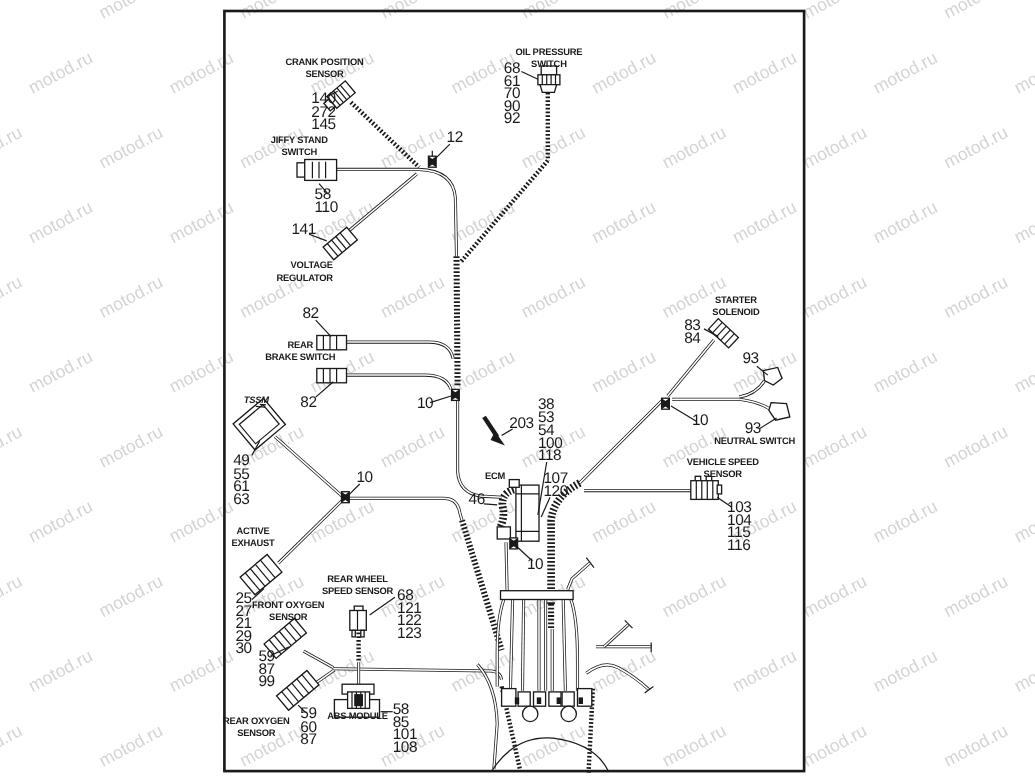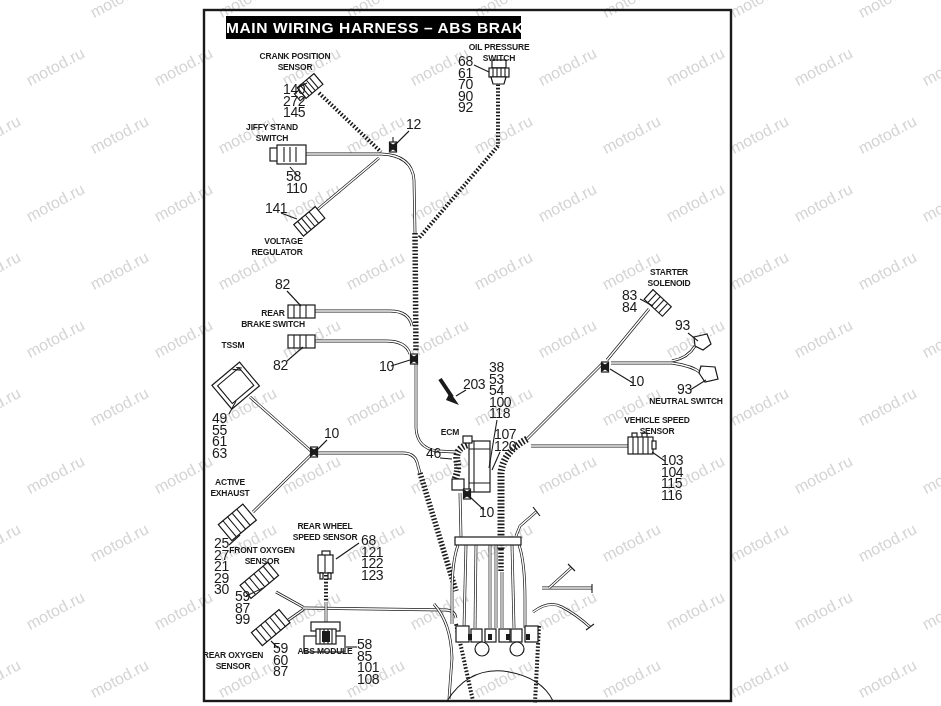--- a/index.html
+++ b/index.html
@@ -363,21 +363,20 @@
       <path class="ln" d="M229,414 L236,401"></path>
       <path class="ln" d="M327,440 L316,451"></path>
       <path class="ln" d="M229,545 L240,535"></path>
       <path class="ln" d="M246,596 L263,588"></path>
       <path class="ln" d="M359,543 L336,559"></path>
       <path class="ln" d="M278,648 L271,641"></path>
       <path class="ln" d="M346,647 L357,647"></path>
     </g>
   </svg>
 
-  <div id="title">MAIN WIRING HARNESS – ABS BRAKES</div>
   <div id="texts">
       <div class="dlabel" style="left: 295px; top: 51px;">
         <div>CRANK POSITION</div>
         <div>SENSOR</div>
       </div>
       <div class="dlabel" style="left: 499px; top: 42px;">
         <div>OIL PRESSURE</div>
         <div>SWITCH</div>
       </div>
       <div class="dlabel" style="left: 272px; top: 122px;">
@@ -385,21 +384,21 @@
         <div>SWITCH</div>
       </div>
       <div class="dlabel" style="left: 277px; top: 236px; text-align: right;">
         <div>VOLTAGE</div>
         <div>REGULATOR</div>
       </div>
       <div class="dlabel" style="left: 273px; top: 308px;">
         <div>REAR</div>
         <div>BRAKE SWITCH</div>
       </div>
-      <div class="dlabel" style="left: 233px; top: 340px;">
+      <div class="dlabel" style="left: 233px; top: 358px; font-style: italic;">
         <div>TSSM</div>
       </div>
       <div class="dlabel" style="left: 669px; top: 267px; text-align: center;">
         <div>STARTER</div>
         <div>SOLENOID</div>
       </div>
       <div class="dlabel" style="left: 686px; top: 396px;">
         <div>NEUTRAL SWITCH</div>
       </div>
       <div class="dlabel" style="left: 641px; top: 415px; margin-left: 16px;">

